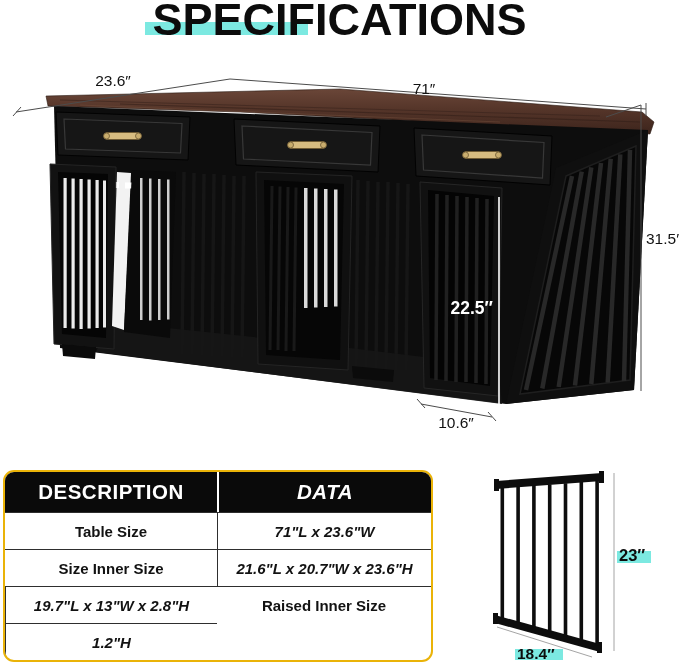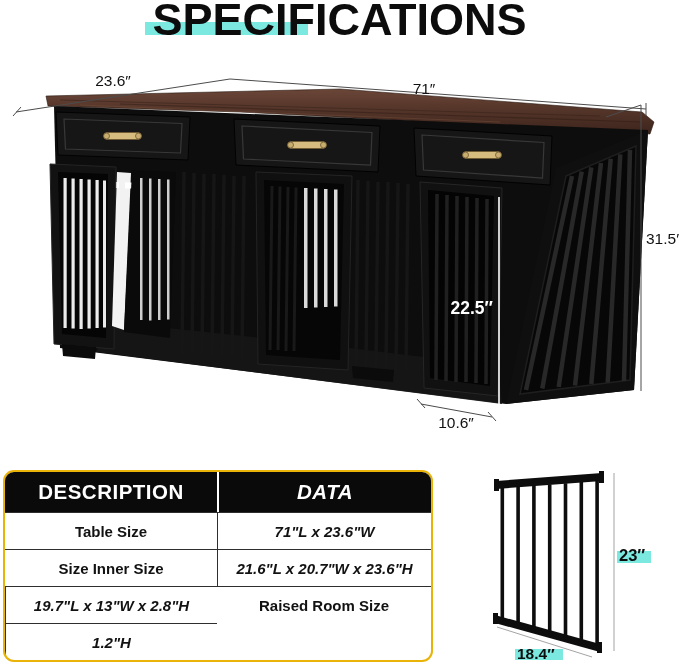--- a/index.html
+++ b/index.html
@@ -209,21 +209,21 @@
   <div class="cell head col2">DATA</div>
 
   <div class="cell">Table Size</div>
   <div class="cell col2">71"L x 23.6"W</div>
 
   <div class="cell">Size Inner Size</div>
   <div class="cell col2">21.6"L x 20.7"W x 23.6"H</div>
 
   <div class="cell col2">19.7"L x 13"W x 2.8"H</div>
 
-  <div class="cell">Raised Room Size</div>
+  <div class="cell">Raised Inner Size</div>
   <div class="cell col2">1.2"H</div>
 </div>
 
 <svg class="gate-svg" viewBox="0 0 199 215">
   <g fill="#0d0d0d">
     <path d="M16,26 L122,18 L122,26 L16,34 Z"></path>
     <rect x="14" y="24" width="5" height="12"></rect>
     <rect x="119" y="16" width="5" height="12"></rect>
     <path d="M15,160 L120,189 L120,197 L15,168 Z"></path>
     <rect x="13" y="158" width="5" height="11"></rect>

